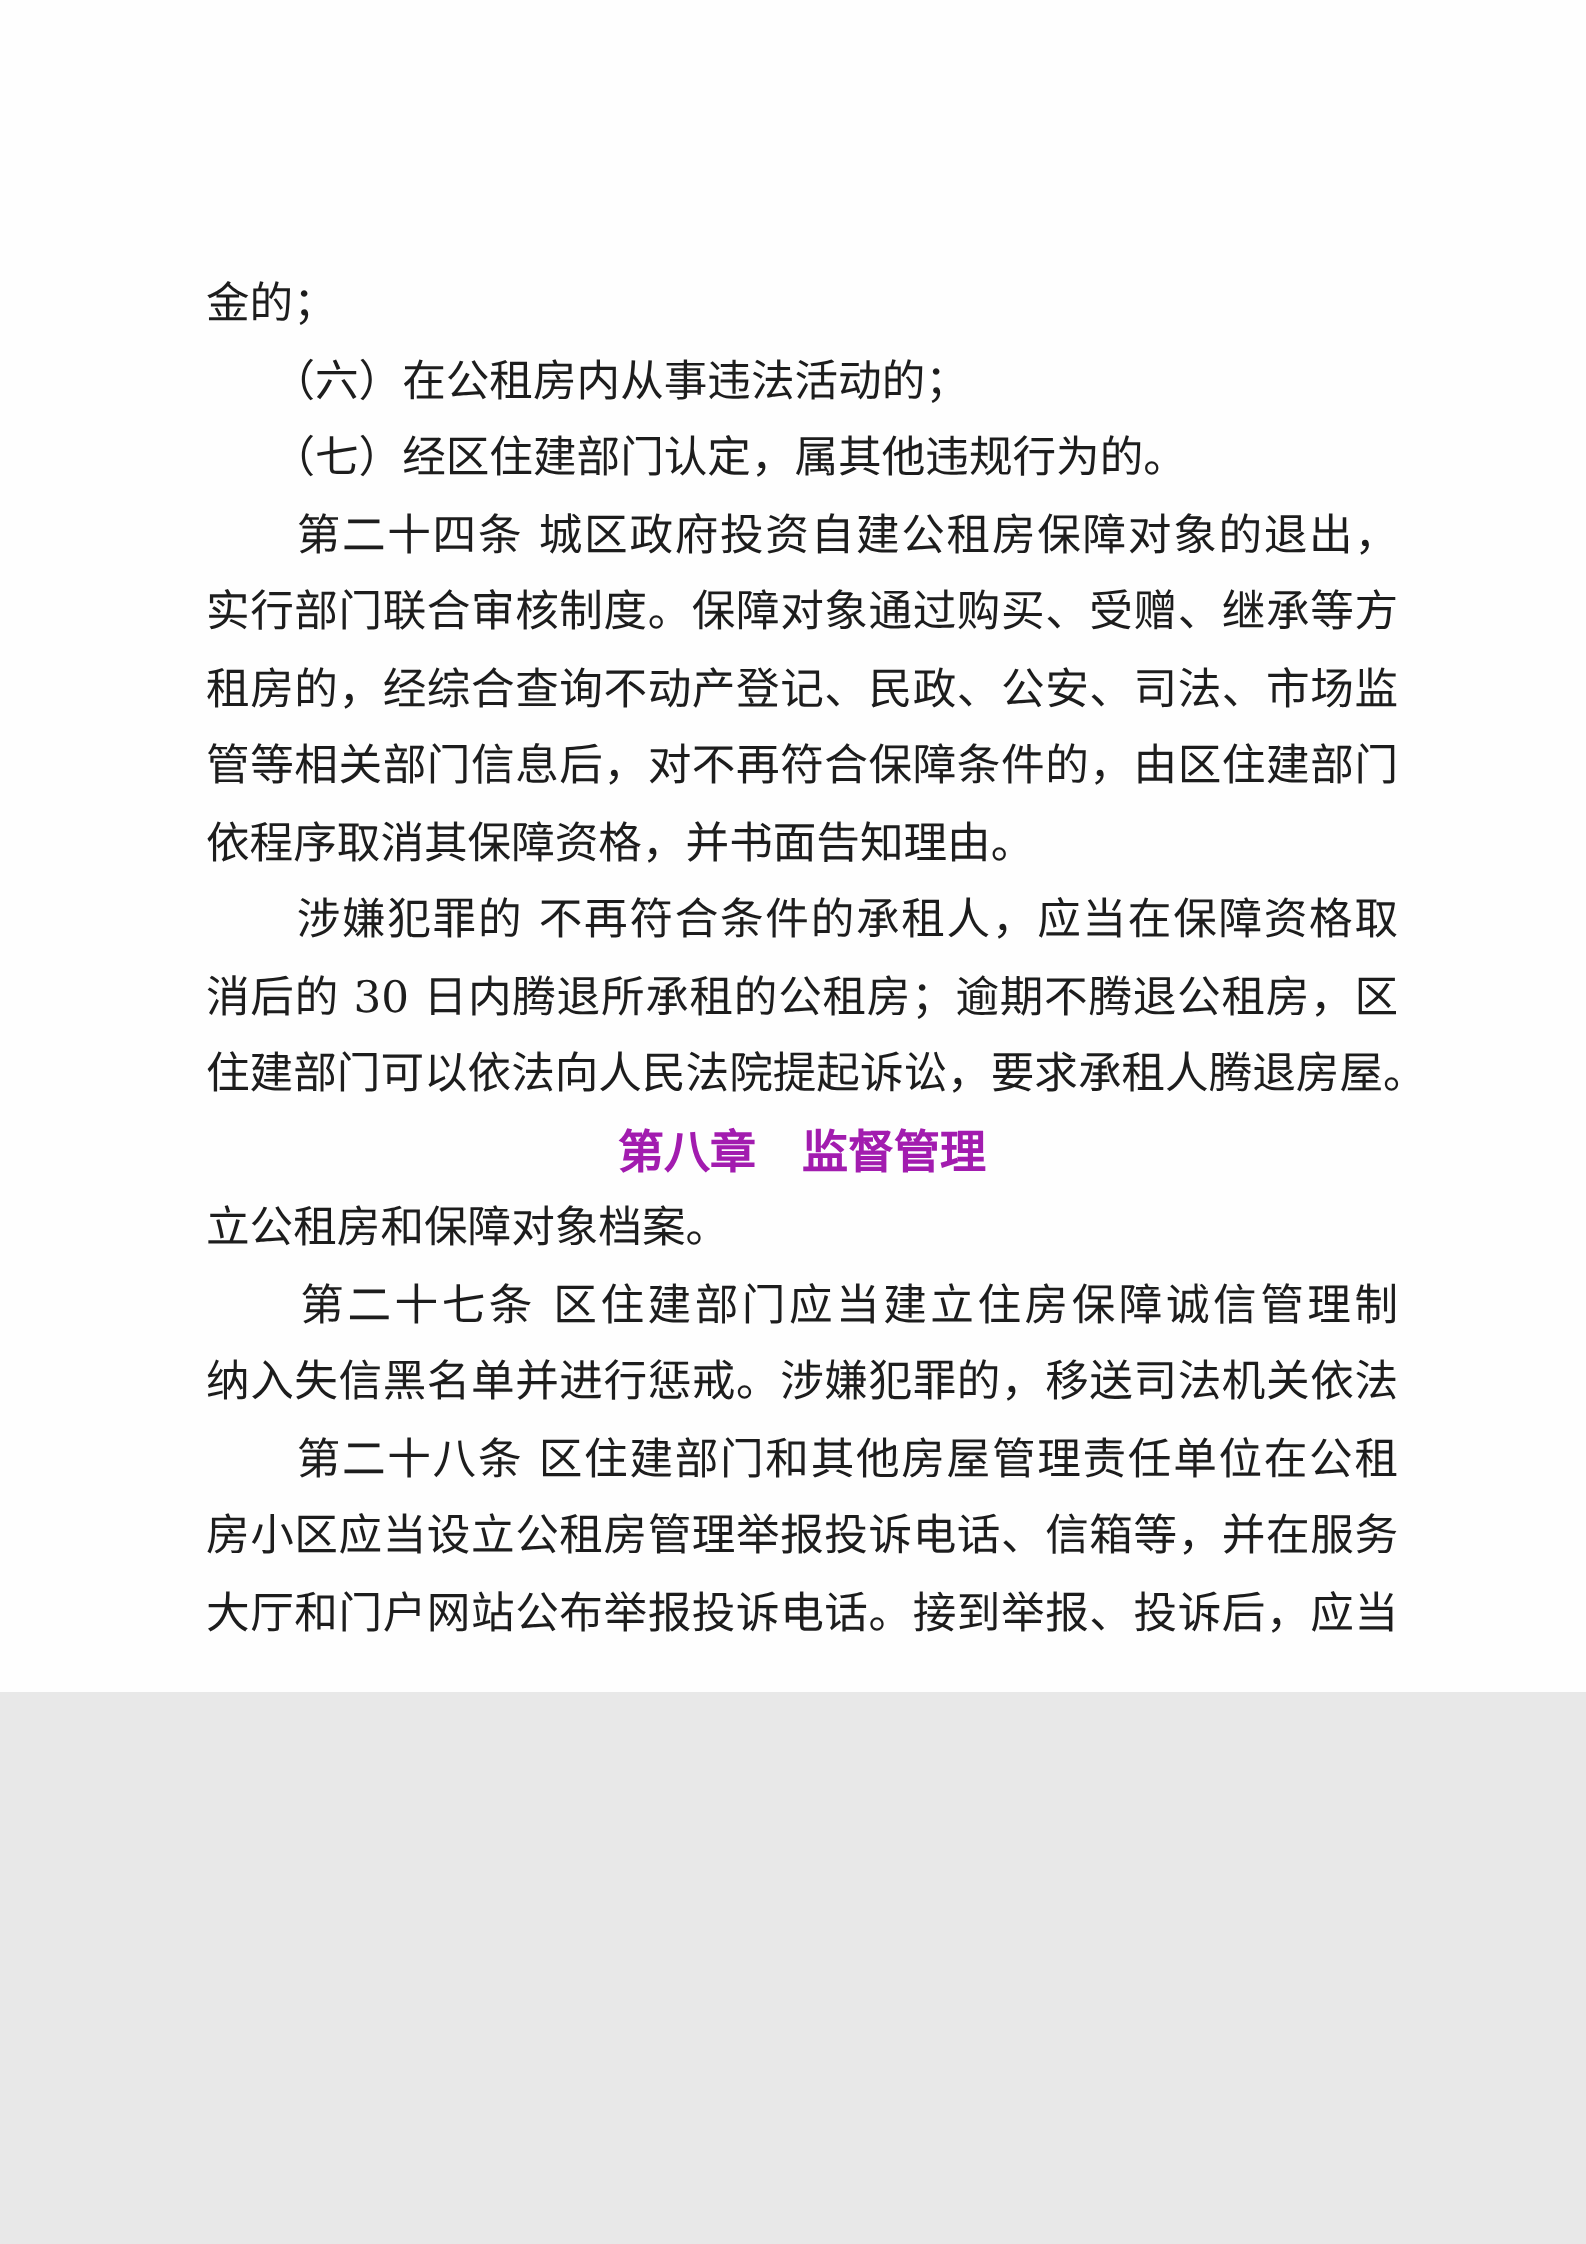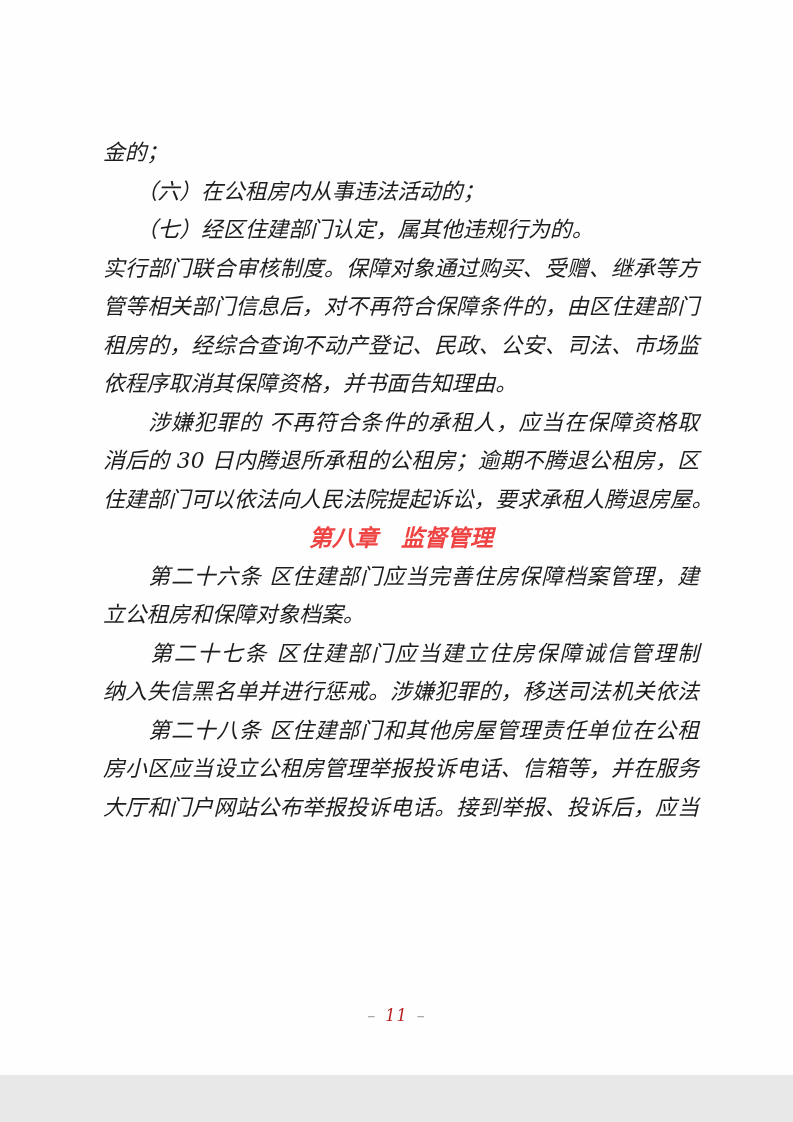--- a/index.html
+++ b/index.html
@@ -1,42 +1,41 @@
 <!DOCTYPE html>
 <html lang="zh-CN"><head>
 <meta charset="utf-8">
 <style>
   html,body{margin:0;padding:0;background:#e8e8e8;}
   .page{
     position:relative;
-    width:793px;height:1075px;
+    width:793px;height:846px;
     background:#fefefe;
     overflow:hidden;
     font-family:"DejaVu Serif","Liberation Serif",serif;
     color:#1d1d1d;
-    font-style:italic;
   }
   .textcol{
     position:absolute;
     left:103px;top:134px;
     width:596px;
     font-size:21.8px;
     line-height:38.5px;
   }
   .l{height:38.5px;overflow:visible;}
   
   .jf{text-align:justify;text-align-last:justify;}
   
   .lf{white-space:nowrap;text-align:left;}
   .chapter{
     text-align:center;text-align-last:center;
     font-family:"DejaVu Sans","Liberation Sans",sans-serif;
     font-weight:700;
     font-size:23px;
-    color:#ef4444;
+    color:#a21caf;
     white-space:nowrap;
   }
   .footer{
     position:absolute;
     left:0;top:1004px;width:793px;
     text-align:center;
     font-size:16px;
     line-height:24px;
     letter-spacing:1px;
   }
@@ -49,32 +48,32 @@
 <div class="page">
 
   <div class="textcol">
 
     <div class="l lf">金的；</div>
 
     <div class="l lf">　　（六）在公租房内从事违法活动的；</div>
 
     <div class="l lf">　　（七）经区住建部门认定，属其他违规行为的。</div>
 
+    <div class="l jf">　　第二十四条 城区政府投资自建公租房保障对象的退出，</div>
     <div class="l jf">实行部门联合审核制度。保障对象通过购买、受赠、继承等方</div>
+    <div class="l jf">租房的，经综合查询不动产登记、民政、公安、司法、市场监</div>
     <div class="l jf">管等相关部门信息后，对不再符合保障条件的，由区住建部门</div>
-    <div class="l jf">租房的，经综合查询不动产登记、民政、公安、司法、市场监</div>
     <div class="l lf">依程序取消其保障资格，并书面告知理由。</div>
 
     <div class="l jf">　　涉嫌犯罪的 不再符合条件的承租人，应当在保障资格取</div>
     <div class="l jf">消后的 30 日内腾退所承租的公租房；逾期不腾退公租房，区</div>
     <div class="l lf">住建部门可以依法向人民法院提起诉讼，要求承租人腾退房屋。</div>
 
     <div class="l chapter">第八章　监督管理</div>
 
-    <div class="l jf">　　第二十六条 区住建部门应当完善住房保障档案管理，建</div>
     <div class="l lf">立公租房和保障对象档案。</div>
 
     <div class="l jf">　　第二十七条 区住建部门应当建立住房保障诚信管理制</div>
     <div class="l jf">纳入失信黑名单并进行惩戒。涉嫌犯罪的，移送司法机关依法</div>
 
     <div class="l jf">　　第二十八条 区住建部门和其他房屋管理责任单位在公租</div>
     <div class="l jf">房小区应当设立公租房管理举报投诉电话、信箱等，并在服务</div>
     <div class="l jf">大厅和门户网站公布举报投诉电话。接到举报、投诉后，应当</div>
 
   </div>

